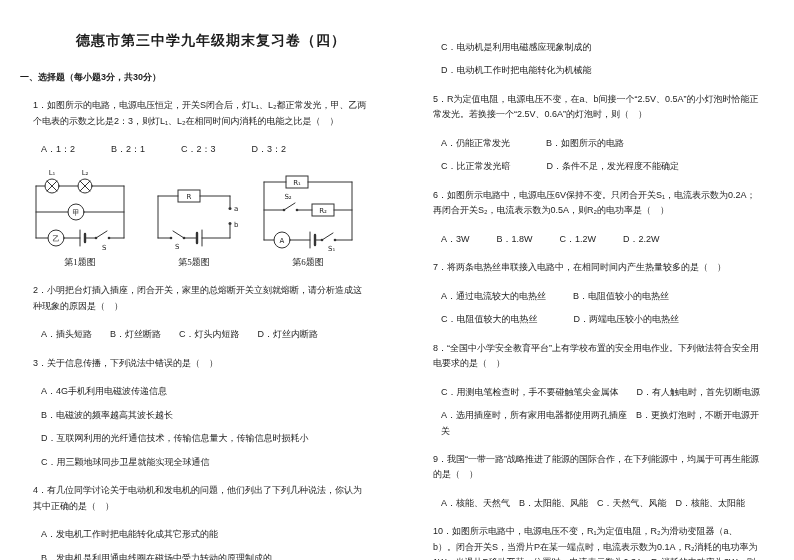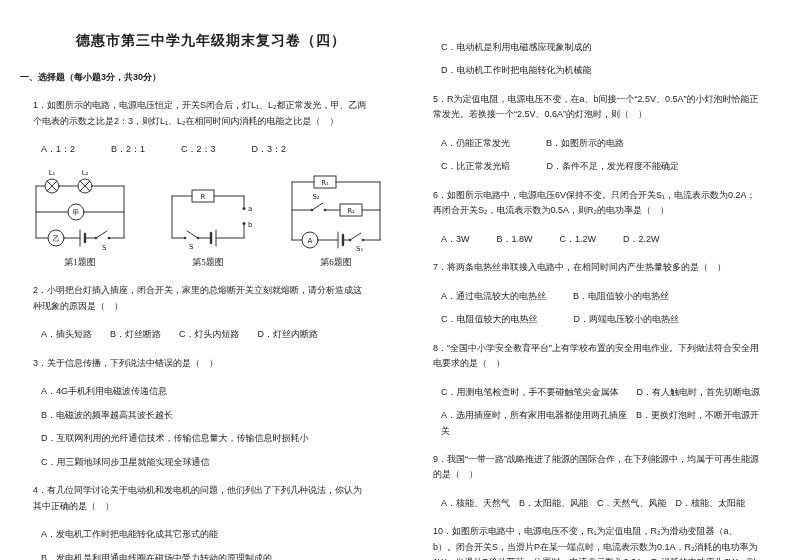--- a/index.html
+++ b/index.html
@@ -8,21 +8,21 @@
         font-family:"Liberation Sans","DejaVu Sans",sans-serif;color:#1d1d1d;margin:0 auto;}
   .title{position:absolute;top:32px;left:30px;width:362px;text-align:center;
          font-size:14px;font-weight:700;letter-spacing:1px;}
   .col{position:absolute;font-size:9px;line-height:1.72;}
   .col-left{left:20px;top:70px;width:362px;}
   .col-right{left:420px;top:32px;width:352px;}
   .section-heading{font-weight:700;margin:0 0 5px 0;}
   .q{margin:0 0 8px 0;}
   .stem{margin:13px;}
   .optline{margin:8px;padding-left:13px;}
-  .figrow{display:flex;align-items:flex-end;gap:30px;margin:7px 0 10px 8px;}
+  .figrow{display:flex;align-items:flex-end;gap:16px;margin:7px 0 10px 8px;}
   .figbox{display:flex;flex-direction:column;align-items:center;gap:3px;}
   .figcap{font-size:9px;font-family:Liberation Serif, serif;}
   svg{display:block;}
   .wire path, .wire rect, .wire circle{stroke:#333;stroke-width:1;fill:none;stroke-linecap:round;}
   .wire .thick{stroke-width:2.4;}
   svg text{font-size:7px;fill:#1d1d1d;font-family:"DejaVu Sans",sans-serif;}
   .dot{fill:#333;stroke:none;}
   .q10row{display:flex;gap:16px;align-items:flex-start;}
   .q10opts{flex:1;}
   .q10opts .optline{margin-bottom:14px;}

